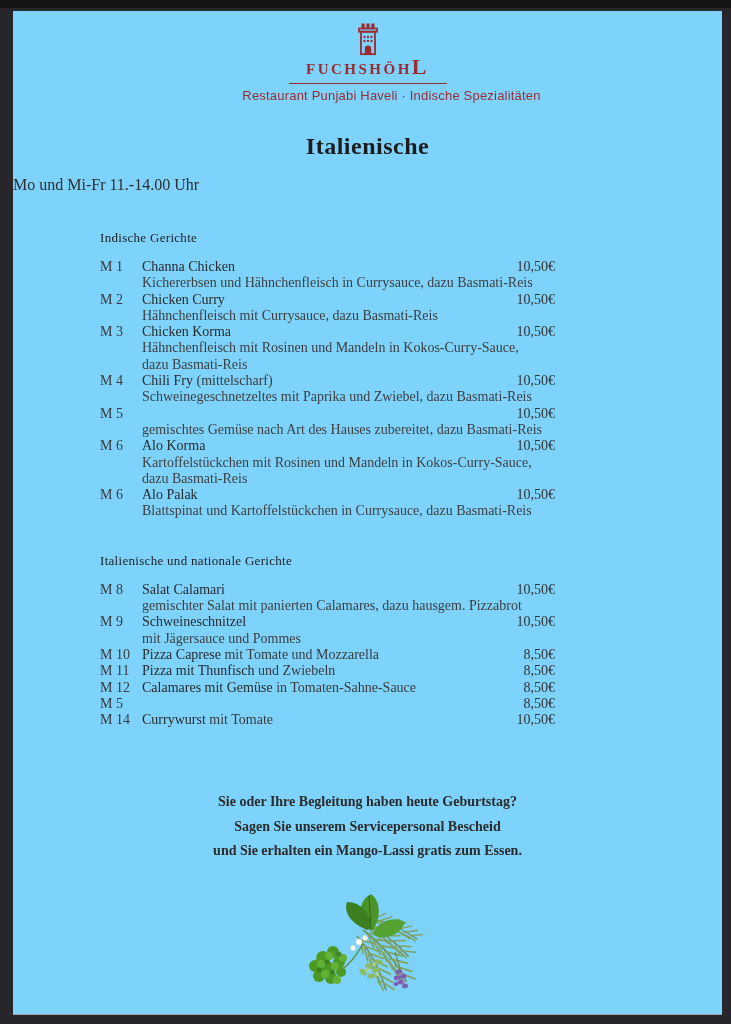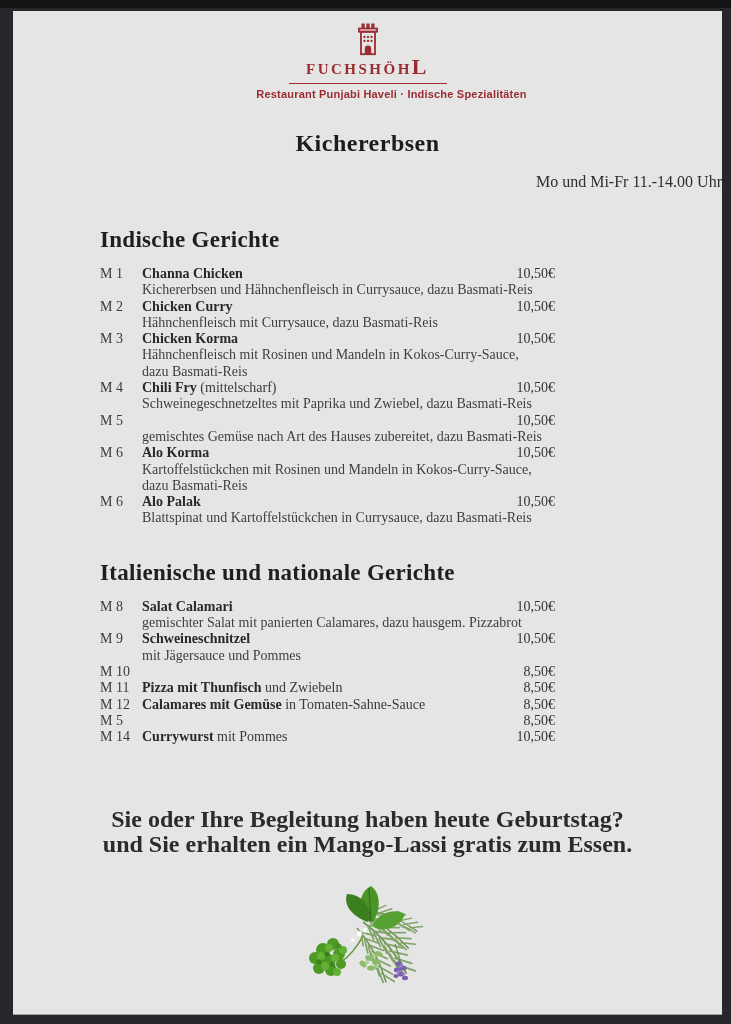--- a/index.html
+++ b/index.html
@@ -11,59 +11,59 @@
     font-family: "Liberation Serif", serif;
     overflow: hidden;
   }
   body::before {
     content: ""; position: absolute; top: 0; left: 0; right: 0; height: 8px;
     background: #141417;
   }
   .paper {
     position: absolute; left: 13px; top: 11px;
     width: 709px; height: 1003px;
-    background: #e5e5e5;
+    background: #7dd3fc;
     box-shadow: 0 1px 0 rgba(175,175,182,.9);
     overflow: hidden;
   }
   header { text-align: center; padding-top: 11px; color: #9a2c31; }
   .tower { display: block; margin: 0 auto; }
   .logo-text {
     font-size: 22px; letter-spacing: 2.5px;
     font-variant: small-caps; font-weight: 600;
     margin-top: -2px; color: #9a2c31;
   }
   .logo-rule { width: 158px; border: 0; border-top: 1.6px solid #9a2c31; margin: 3px auto 4px; }
   .logo-sub {
     font-family: "Liberation Sans", sans-serif;
-    font-size: 11px; font-weight: bold; letter-spacing: 0.2px; color: #9a2c31; padding-left: 48px;
+    font-size: 13px; font-weight: normal; letter-spacing: 0.2px; color: #9a2c31; padding-left: 48px;
   }
   .title {
     font-size: 24px; font-weight: bold; text-align: center;
     color: #1c1c1c; margin: 30px 0 0; letter-spacing: 0.5px;
   }
-  .hours { text-align: right; font-size: 16px; color: #2e2e2e; margin-top: 16px; }
+  .hours { text-align: left; font-size: 16px; color: #2e2e2e; margin-top: 16px; }
   .menu { margin: 36px 167px 0 87px; color: #3a3a3a; }
   .section-heading {
-    font-size: 23px; color: #1e1e1e; font-weight: bold;
+    font-size: 13px; color: #1e1e1e; font-weight: normal;
     margin: 0 0 13px; letter-spacing: 0.3px;
   }
   .items { margin-bottom: 33px; }
   .items:last-child { margin-bottom: 0; }
   .item {
     display: grid; grid-template-columns: 42px 1fr 60px;
     font-size: 14px; line-height: 16.3px;
   }
   .item .code { grid-column: 1; grid-row: 1; color: #3a3a3a; }
   .item .name-line { grid-column: 2; grid-row: 1; }
-  .item .name-line b { font-weight: bold; color: #292929; }
+  .item .name-line b { font-weight: normal; color: #292929; }
   .item .price { grid-column: 3; grid-row: 1; text-align: right; color: #333; }
   .item .desc { grid-column: 2 / 4; white-space: pre-line; color: #3e3e3e; }
   .note {
-    text-align: center; font-weight: bold; font-size: 24px;
+    text-align: center; font-weight: bold; font-size: 14px;
     line-height: 24.5px; color: #2b2b2b; margin-top: 62px;
   }
   .herbs { display: block; margin: 28px auto 0; }
 </style>
 </head>
 <body>
 
 <div class="paper">
 
   <header>
@@ -83,21 +83,21 @@
           <circle cx="20" cy="19" r="1.15"></circle>
           <circle cx="23.5" cy="19" r="1.15"></circle>
         <path d="M16.8 32 v-5.2 a3.2 3.2 0 0 1 6.4 0 V32 Z"></path>
       </g>
     </svg>
     <div class="logo-text">fuchshöhL</div>
     <hr class="logo-rule">
     <div class="logo-sub">Restaurant Punjabi Haveli · Indische Spezialitäten</div>
   </header>
 
-  <h1 class="title">Kichererbsen</h1>
+  <h1 class="title">Italienische</h1>
   <div class="hours">Mo und Mi-Fr 11.-14.00 Uhr</div>
 
   <main class="menu">
       <h2 class="section-heading">Indische Gerichte</h2>
       <div class="items">
         <div class="item">
           <span class="code">M 1</span>
           <span class="name-line"><b>Channa Chicken</b><span class="sfx"></span></span>
           <span class="price">10,50€</span>
           <span class="desc">Kichererbsen und Hähnchenfleisch in Currysauce, dazu Basmati-Reis</span>
@@ -149,46 +149,48 @@
           <span class="desc">gemischter Salat mit panierten Calamares, dazu hausgem. Pizzabrot</span>
         </div>
         <div class="item">
           <span class="code">M 9</span>
           <span class="name-line"><b>Schweineschnitzel</b><span class="sfx"></span></span>
           <span class="price">10,50€</span>
           <span class="desc">mit Jägersauce und Pommes</span>
         </div>
         <div class="item">
           <span class="code">M 10</span>
+          <span class="name-line"><b>Pizza Caprese</b><span class="sfx"> mit Tomate und Mozzarella</span></span>
           <span class="price">8,50€</span>
         </div>
         <div class="item">
           <span class="code">M 11</span>
           <span class="name-line"><b>Pizza mit Thunfisch</b><span class="sfx"> und Zwiebeln</span></span>
           <span class="price">8,50€</span>
         </div>
         <div class="item">
           <span class="code">M 12</span>
           <span class="name-line"><b>Calamares mit Gemüse</b><span class="sfx"> in Tomaten-Sahne-Sauce</span></span>
           <span class="price">8,50€</span>
         </div>
         <div class="item">
           <span class="code">M 5</span>
           <span class="price">8,50€</span>
         </div>
         <div class="item">
           <span class="code">M 14</span>
-          <span class="name-line"><b>Currywurst</b><span class="sfx"> mit Pommes</span></span>
+          <span class="name-line"><b>Currywurst</b><span class="sfx"> mit Tomate</span></span>
           <span class="price">10,50€</span>
         </div>
       </div>
     </main>
 
   <div class="note">
     <div>Sie oder Ihre Begleitung haben heute Geburtstag?</div>
+    <div>Sagen Sie unserem Servicepersonal Bescheid</div>
     <div>und Sie erhalten ein Mango-Lassi gratis zum Essen.</div>
   </div>
 
   <svg class="herbs" width="170" height="100" viewBox="0 0 170 100" aria-hidden="true">
     <defs>
       <g id="sprig">
         <path d="M0 0 Q28 2 56 18" fill="none" stroke="#6e9158" stroke-width="1.4"></path>
         <g stroke="#7fa465" stroke-width="1.6" stroke-linecap="round">
           <path d="M6 0 l12 -7"></path>
             <path d="M12 2 l13 -6"></path>

